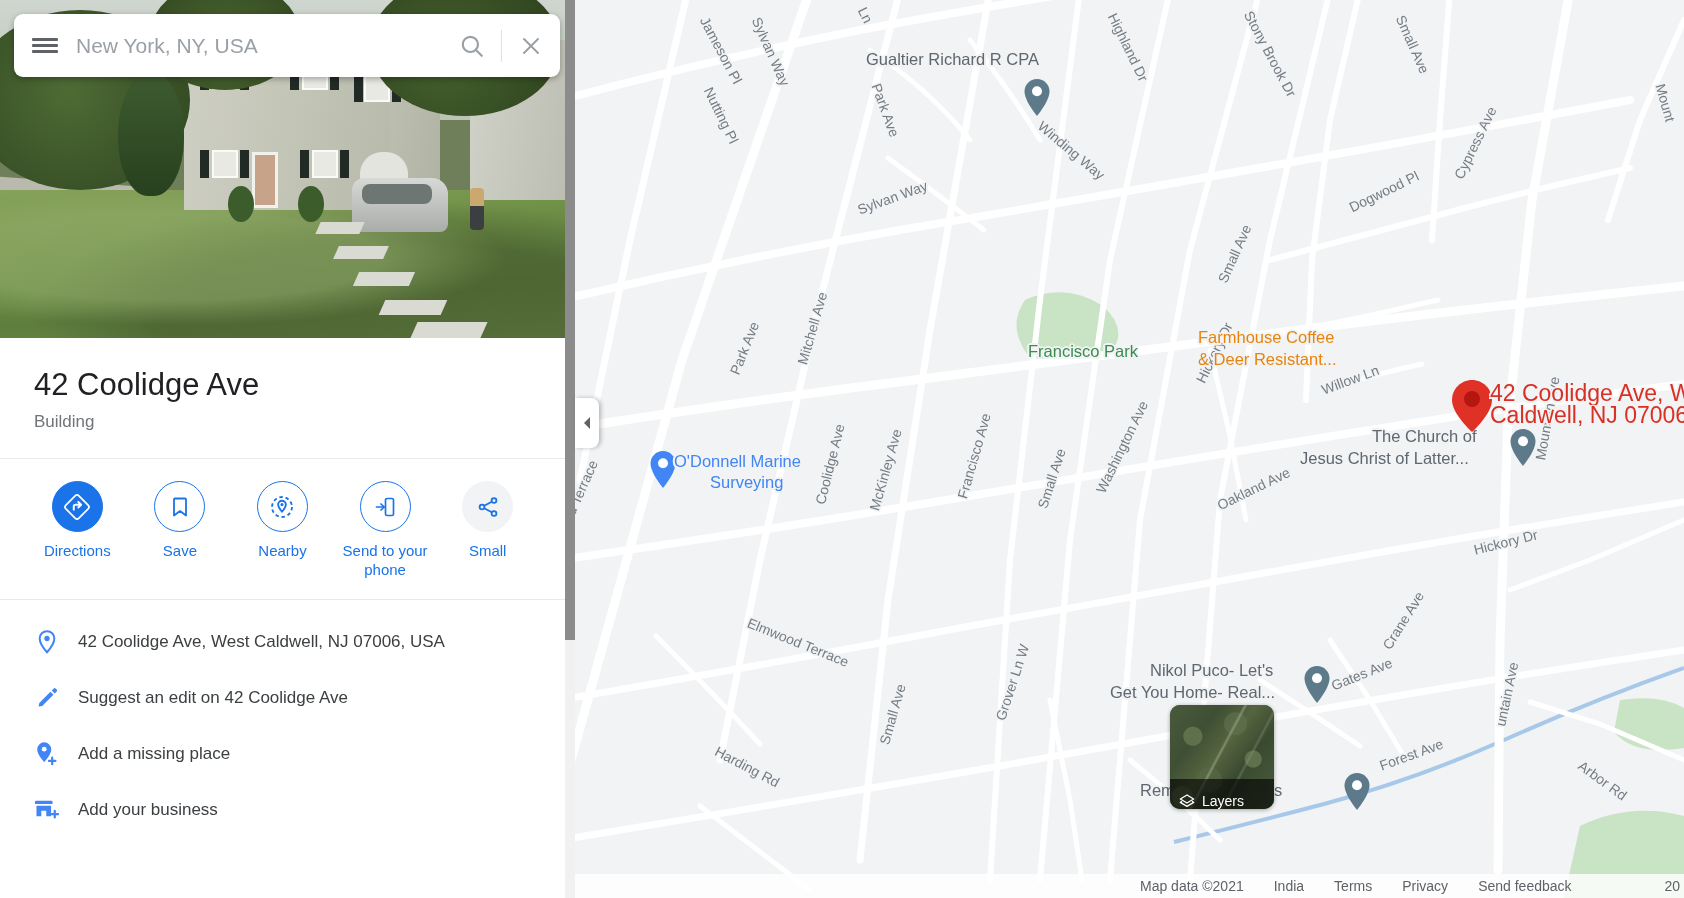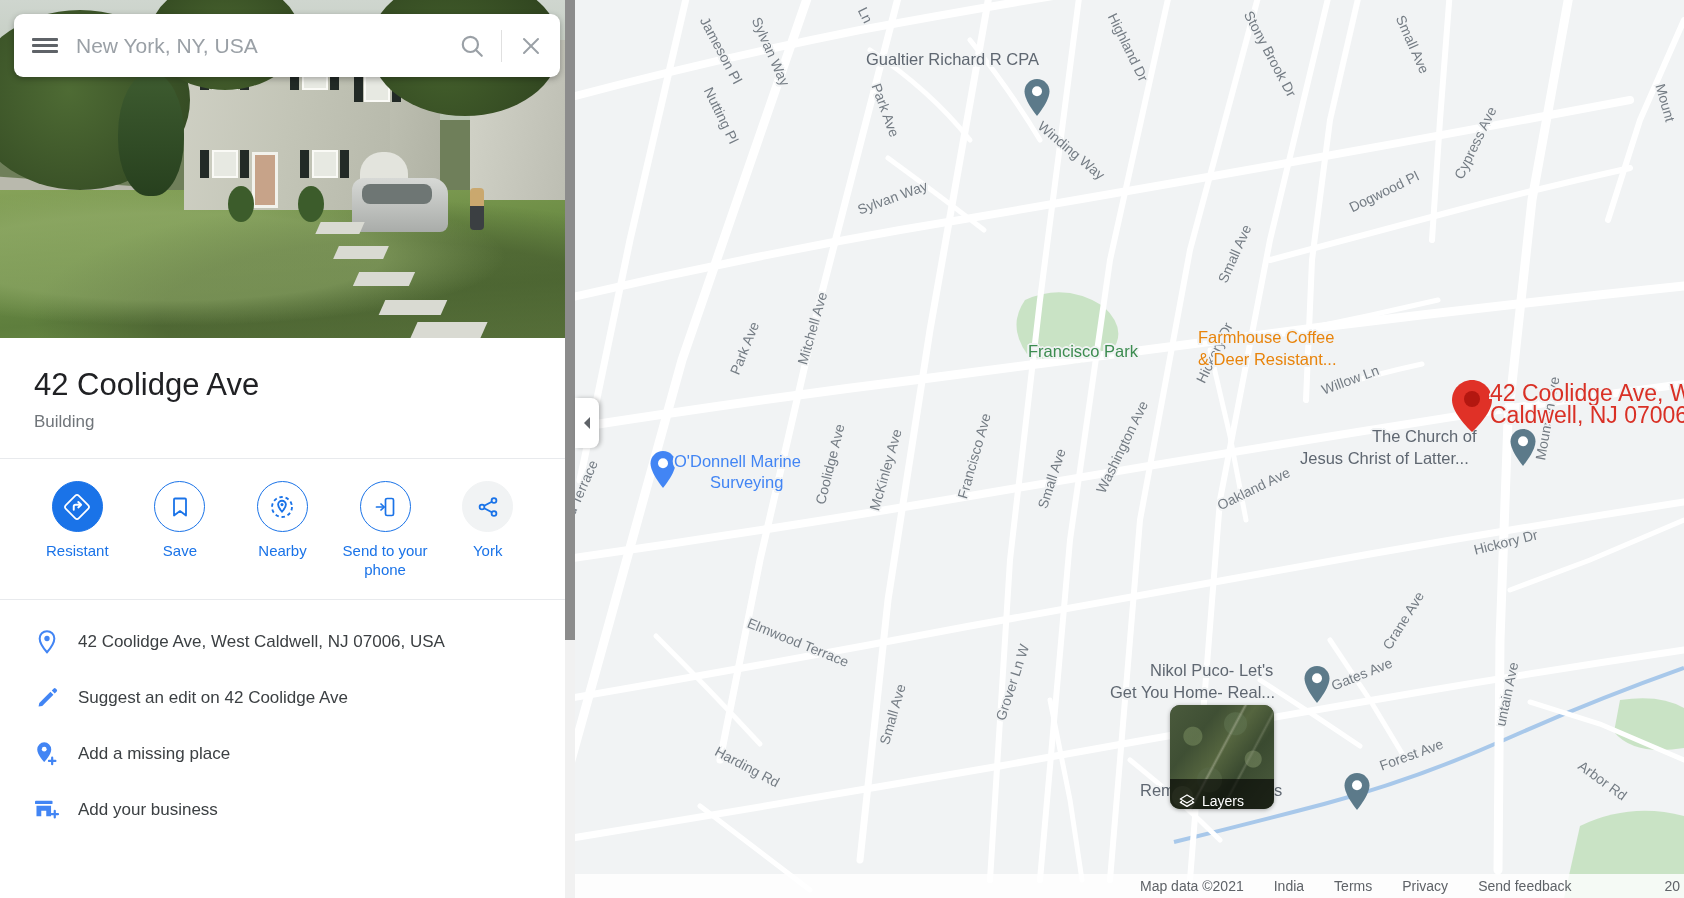--- a/index.html
+++ b/index.html
@@ -485,21 +485,21 @@
     <div id="actions">
 
       <div class="action">
         <div class="action-icon filled">
           <svg width="26" height="26" viewBox="0 0 24 24">
             <rect x="3.5" y="3.5" width="17" height="17" rx="2.5" transform="rotate(45 12 12)" fill="none" stroke="#fff" stroke-width="1.6"></rect>
             <path d="M9 14.5 v-3 a1.6 1.6 0 0 1 1.6 -1.6 h4.2" fill="none" stroke="#fff" stroke-width="1.8" stroke-linecap="round"></path>
             <path d="M13.2 7.4 L15.8 9.9 L13.2 12.4" fill="none" stroke="#fff" stroke-width="1.8" stroke-linecap="round" stroke-linejoin="round"></path>
           </svg>
         </div>
-        <div class="action-label">Resistant</div>
+        <div class="action-label">Directions</div>
       </div>
 
       <div class="action">
         <div class="action-icon">
           <svg width="24" height="24" viewBox="0 0 24 24">
             <path d="M7 3.5 h10 a1 1 0 0 1 1 1 v16 l-6 -4.4 l-6 4.4 v-16 a1 1 0 0 1 1 -1 z" fill="none" stroke="#1a73e8" stroke-width="1.8" stroke-linejoin="round"></path>
           </svg>
         </div>
         <div class="action-label">Save</div>
       </div>
@@ -529,21 +529,21 @@
       <div class="action">
         <div class="action-icon plain">
           <svg width="24" height="24" viewBox="0 0 24 24">
             <circle cx="18" cy="5.5" r="2.4" fill="none" stroke="#1a73e8" stroke-width="1.8"></circle>
             <circle cx="6" cy="12" r="2.4" fill="none" stroke="#1a73e8" stroke-width="1.8"></circle>
             <circle cx="18" cy="18.5" r="2.4" fill="none" stroke="#1a73e8" stroke-width="1.8"></circle>
             <line x1="8.2" y1="10.8" x2="15.8" y2="6.7" stroke="#1a73e8" stroke-width="1.8"></line>
             <line x1="8.2" y1="13.2" x2="15.8" y2="17.3" stroke="#1a73e8" stroke-width="1.8"></line>
           </svg>
         </div>
-        <div class="action-label">York</div>
+        <div class="action-label">Small</div>
       </div>
     </div>
 
     <div id="info-list">
 
       <div class="info-row">
         <div class="info-icon">
           <svg width="22" height="26" viewBox="0 0 24 28">
             <path d="M12 2.2 a8 8 0 0 1 8 8 c0 6 -8 15 -8 15 s-8 -9 -8 -15 a8 8 0 0 1 8 -8 z" fill="none" stroke="#4285f4" stroke-width="2.2"></path>
             <circle cx="12" cy="10.2" r="2.9" fill="#4285f4"></circle>

